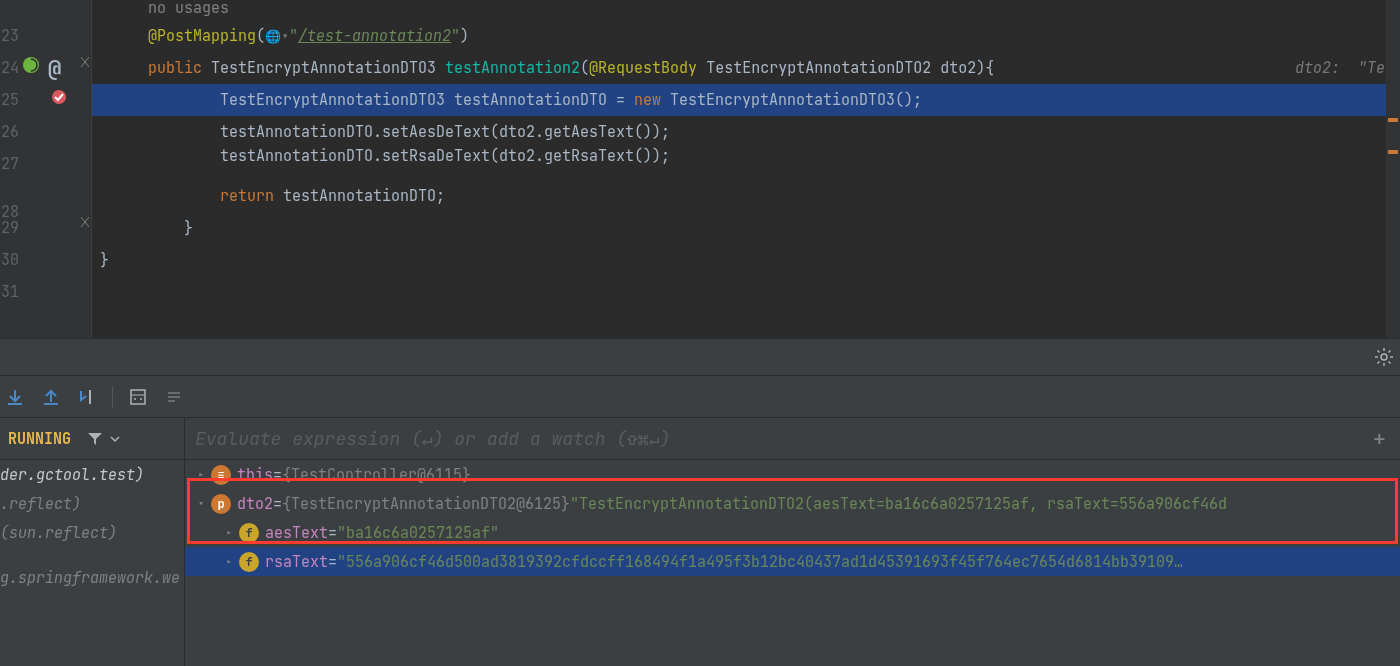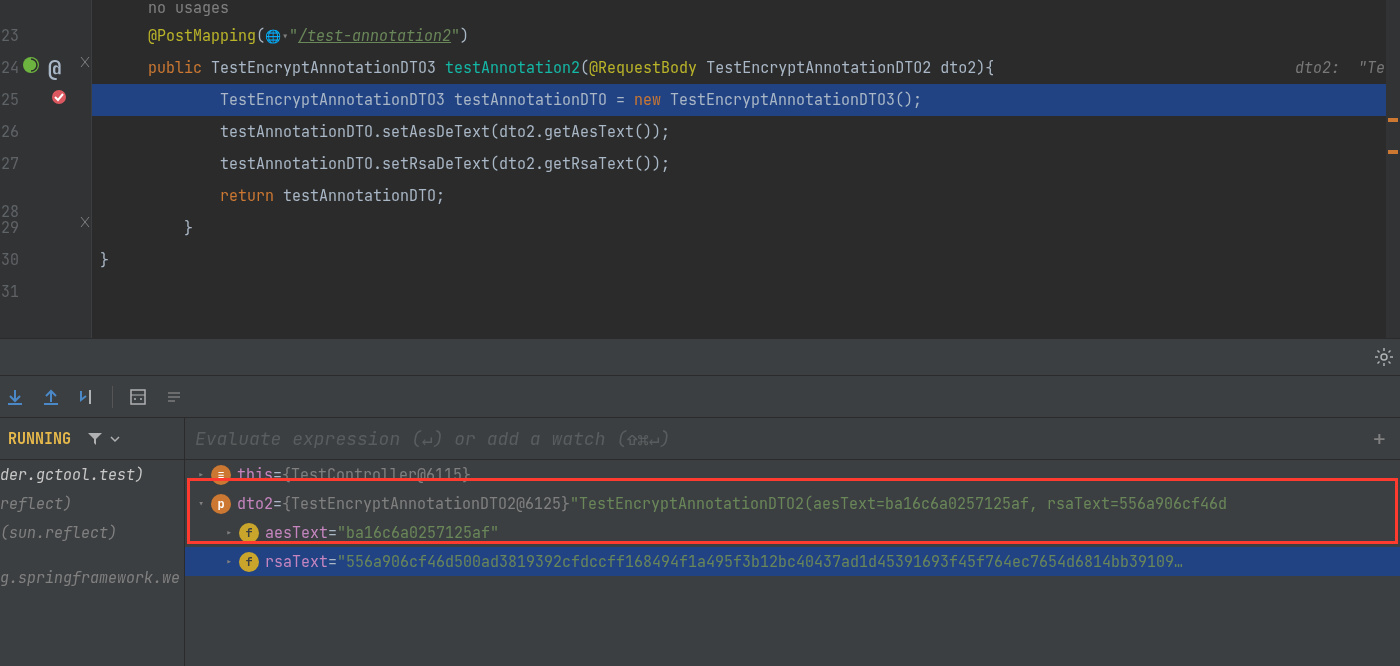--- a/index.html
+++ b/index.html
@@ -302,21 +302,21 @@
       <span class="c-ann">@PostMapping</span><span class="c-plain">(</span><span class="c-dim" style="font-size:13px">🌐▾</span><span class="c-str">"</span><span class="c-strlink">/test-annotation2</span><span class="c-str">"</span><span class="c-plain">)</span>
     </div>
     <div class="code-line" style="top:52px;padding-left:56px">
       <span class="c-kw">public</span><span> </span><span class="c-plain">TestEncryptAnnotationDTO3</span><span> </span><span class="c-fn">testAnnotation2</span><span class="c-plain">(</span><span class="c-ann">@RequestBody</span><span> </span><span class="c-plain">TestEncryptAnnotationDTO2</span><span> </span><span class="c-plain">dto2</span><span class="c-plain">){</span>
       <span class="inlay">dto2:  "Tes</span>
     </div>
     <div class="code-line hl" style="top:84px;padding-left:56px">
       <span class="c-plain">        TestEncryptAnnotationDTO3 testAnnotationDTO = </span><span class="c-kw">new</span><span class="c-plain"> TestEncryptAnnotationDTO3();</span>
     </div>
     <div class="code-line" style="top:116px;padding-left:56px"><span class="c-plain">        testAnnotationDTO.setAesDeText(dto2.getAesText());</span></div>
-    <div class="code-line" style="top:148px;padding-left:56px"><span class="c-plain">        testAnnotationDTO.setRsaDeText(dto2.getRsaText());</span></div>
+    <div class="code-line" style="top:140px;padding-left:56px"><span class="c-plain">        testAnnotationDTO.setRsaDeText(dto2.getRsaText());</span></div>
     <div class="code-line" style="top:180px;padding-left:56px"><span class="c-kw">        return</span><span class="c-plain"> testAnnotationDTO;</span></div>
     <div class="code-line" style="top:212px;padding-left:56px"><span class="c-plain">    }</span></div>
     <div class="code-line" style="top:244px;padding-left:8px"><span class="c-plain">}</span></div>
   </div>
 
   <div class="err-stripe">
     <div class="err-mark" style="top:118px"></div>
     <div class="err-mark" style="top:150px"></div>
   </div>
 </div>
@@ -386,21 +386,21 @@
             <path d="M1 2 L15 2 L9 8 L9 14 L7 12 L7 8 Z" fill="#afb1b3"></path>
           </svg>
       </span>
       <span>
         <svg width="12" height="12" viewBox="0 0 12 12">
             <path d="M2 4 L6 8 L10 4" stroke="#afb1b3" stroke-width="1.5" fill="none"></path>
           </svg>
       </span>
     </div>
     <div class="frame-item current">der.gctool.test)</div>
-    <div class="frame-item">reflect)</div>
+    <div class="frame-item">.reflect)</div>
     <div class="frame-item">(sun.reflect)</div>
     <div class="frame-sep"></div>
     <div class="frame-item">g.springframework.we</div>
   </div>
 
   <div class="vars-pane">
     <div class="eval-row">
       <input class="eval-input" placeholder="Evaluate expression (↵) or add a watch (⇧⌘↵)" style="">
       <span class="add-watch">+</span>
     </div>

